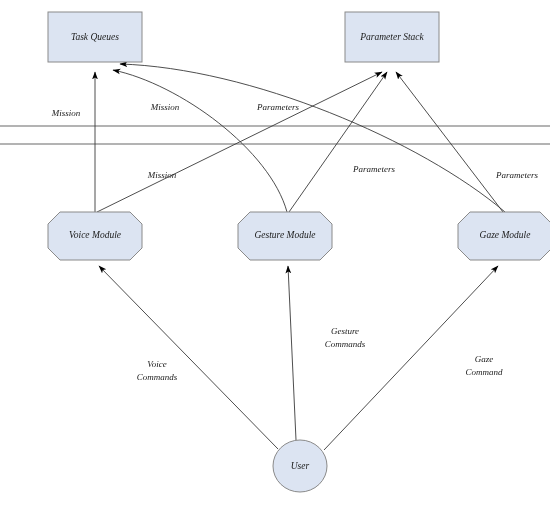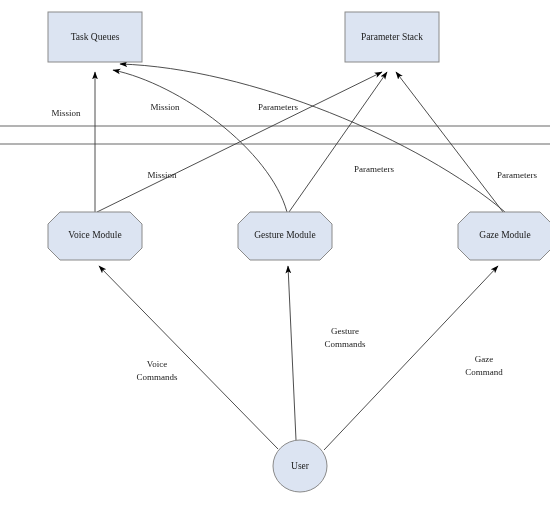--- a/index.html
+++ b/index.html
@@ -10,20 +10,21 @@
   }
   body {
     font-family: "Liberation Serif", "DejaVu Serif", serif;
   }
   #diagram-root {
     position: relative;
     width: 550px;
     height: 506px;
     background: #ffffff;
     overflow: hidden;
+    font-style: italic;
   }
   #diagram-svg {
     position: absolute;
     left: 0;
     top: 0;
     width: 550px;
     height: 506px;
     display: block;
   }
   .node-label {

